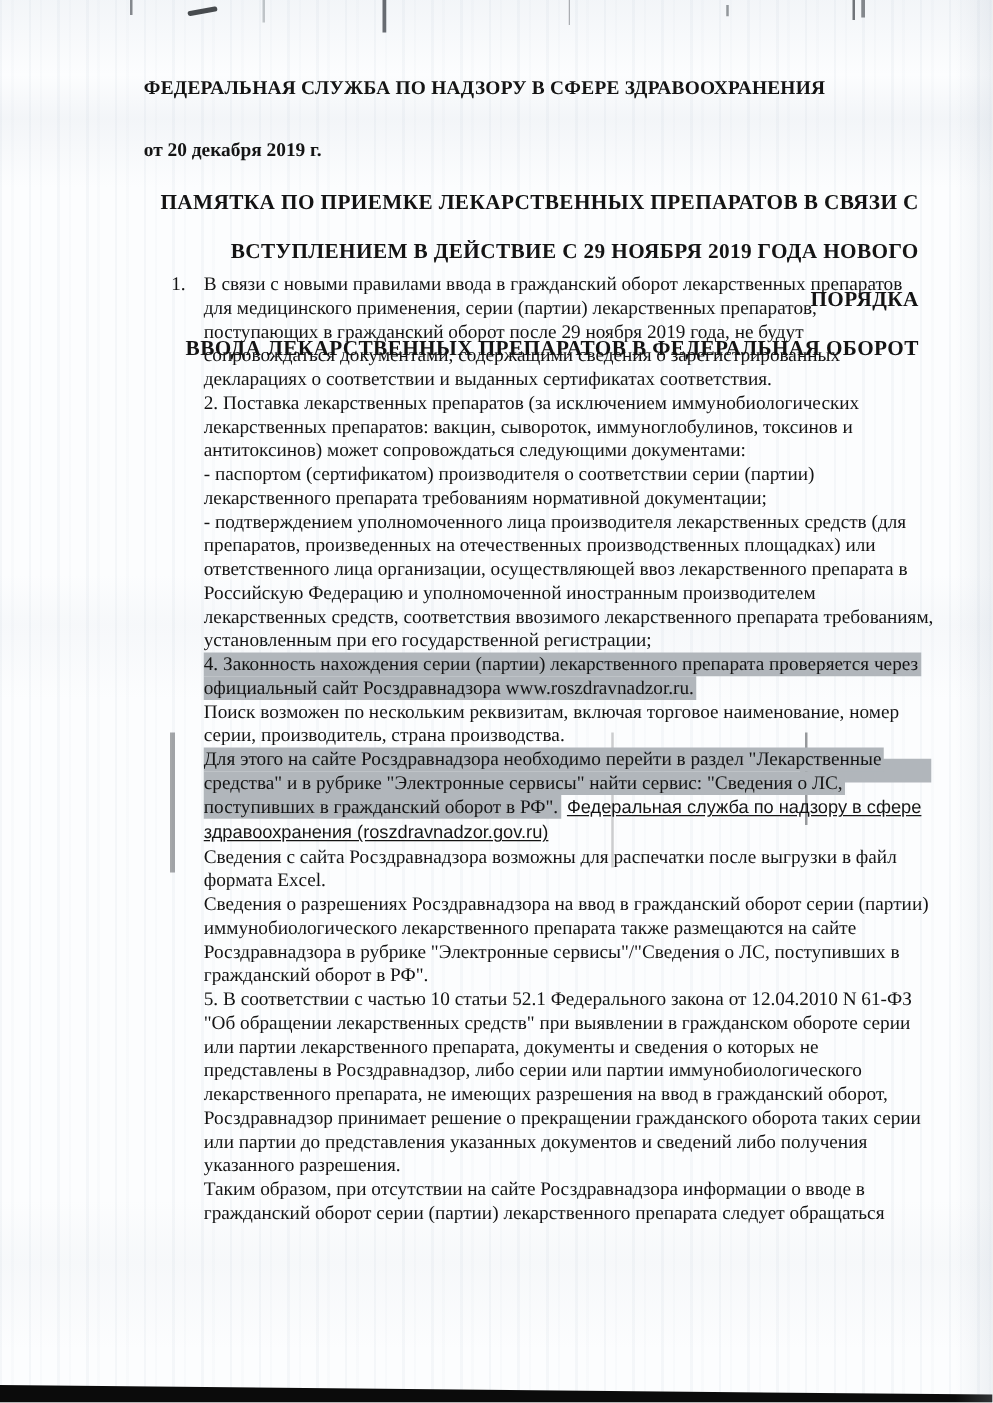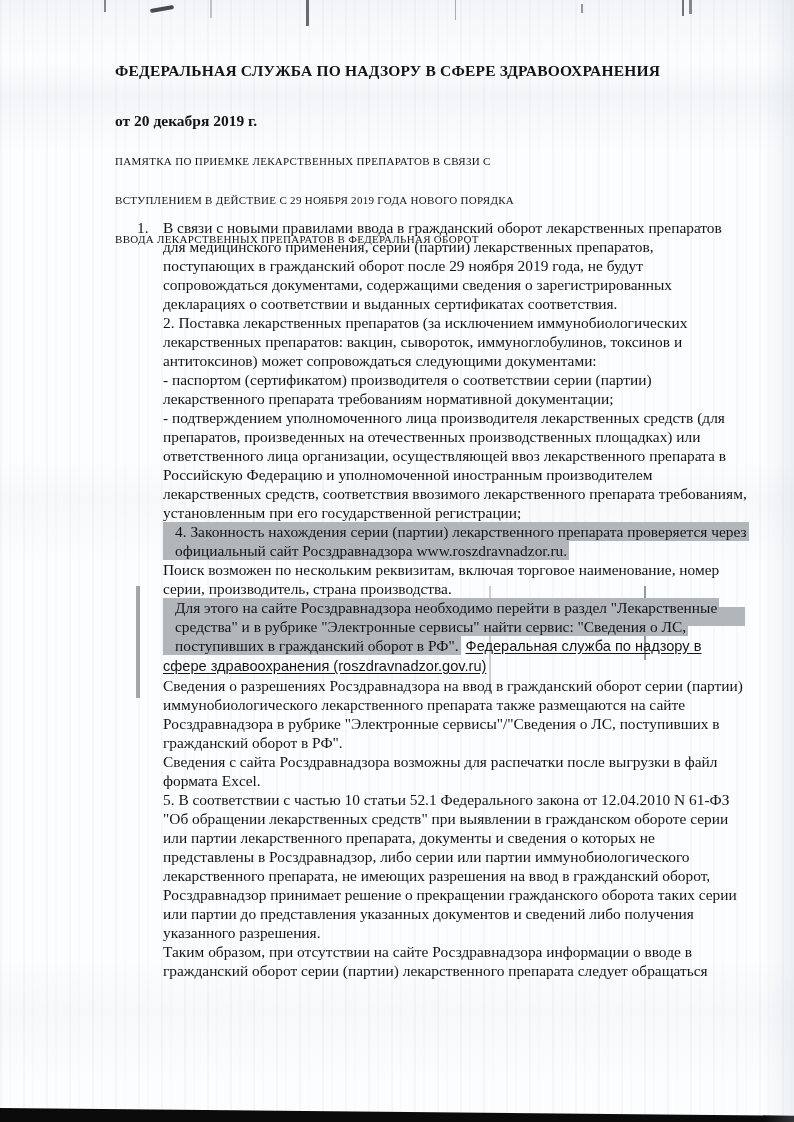--- a/index.html
+++ b/index.html
@@ -27,33 +27,33 @@
   }
   .page::after {
     content:"";
     position:absolute; top:0; right:0; width:30px; height:100%;
     background: linear-gradient(90deg, rgba(255,255,255,0), rgba(185,196,208,0.22));
     pointer-events:none;
   }
   .header { position:absolute; left:115px; top:62px; width:620px; }
   .org-name { font-weight:bold; font-size:15.5px; line-height:18px; letter-spacing:0.2px; }
   .doc-date { font-weight:bold; font-size:15.5px; line-height:18px;margin-top:32px; }
-  .doc-title { font-weight:normal; font-size:11px; line-height:39px; letter-spacing:0.3px; margin-top:12px; }
+  .doc-title { font-weight:bold; font-size:17px; line-height:39px; letter-spacing:0.3px; margin-top:12px;text-align:right; }
   .body-block {
     position:absolute; left:163px; top:218px; width:584px;
     font-size:15.4px; line-height:19px;
   }
   .para { margin:0; }
   .item1 { position:relative; }
   .item1 .num { position:absolute; left:-26px; top:0; }
   .hl {
     background:#b1b6bb;
     box-decoration-break: clone;
     -webkit-box-decoration-break: clone;
-    padding:1px 2px 1px 12px;
+    padding:1px 2px 1px 0;
   }
   .doclink {
     font-family:"Liberation Sans", sans-serif;
     font-size:14.6px;
     color:#141414;
     text-decoration:underline;
     text-underline-offset:2px;
     margin-left:5px;
     cursor:pointer;
   }
@@ -112,21 +112,21 @@
     <div class="para">2. Поставка лекарственных препаратов (за исключением иммунобиологических лекарственных препаратов: вакцин, сывороток, иммуноглобулинов, токсинов и антитоксинов) может сопровождаться следующими документами:</div>
     <div class="para">- паспортом (сертификатом) производителя о соответствии серии (партии) лекарственного препарата требованиям нормативной документации;</div>
     <div class="para">- подтверждением уполномоченного лица производителя лекарственных средств (для препаратов, произведенных на отечественных производственных площадках) или ответственного лица организации, осуществляющей ввоз лекарственного препарата в Российскую Федерацию и уполномоченной иностранным производителем лекарственных средств, соответствия ввозимого лекарственного препарата требованиям, установленным при его государственной регистрации;</div>
     <div class="para">
       <span class="hl">4. Законность нахождения серии (партии) лекарственного препарата проверяется через официальный сайт Росздравнадзора www.roszdravnadzor.ru.</span>
     </div>
     <div class="para">Поиск возможен по нескольким реквизитам, включая торговое наименование, номер серии, производитель, страна производства.</div>
     <div class="para">
       <span class="hl">Для этого на сайте Росздравнадзора необходимо перейти в раздел "Лекарственные средства" и в рубрике "Электронные сервисы" найти сервис: "Сведения о ЛС, поступивших в гражданский оборот в РФ".</span><a class="doclink">Федеральная служба по надзору в сфере здравоохранения (roszdravnadzor.gov.ru)</a>
     </div>
+    <div class="para">Сведения с сайта Росздравнадзора возможны для распечатки после выгрузки в файл формата Excel.</div>
     <div class="para">Сведения о разрешениях Росздравнадзора на ввод в гражданский оборот серии (партии) иммунобиологического лекарственного препарата также размещаются на сайте Росздравнадзора в рубрике "Электронные сервисы"/"Сведения о ЛС, поступивших в гражданский оборот в РФ".</div>
-    <div class="para">Сведения с сайта Росздравнадзора возможны для распечатки после выгрузки в файл формата Excel.</div>
     <div class="para">5. В соответствии с частью 10 статьи 52.1 Федерального закона от 12.04.2010 N 61-ФЗ "Об обращении лекарственных средств" при выявлении в гражданском обороте серии или партии лекарственного препарата, документы и сведения о которых не представлены в Росздравнадзор, либо серии или партии иммунобиологического лекарственного препарата, не имеющих разрешения на ввод в гражданский оборот, Росздравнадзор принимает решение о прекращении гражданского оборота таких серии или партии до представления указанных документов и сведений либо получения указанного разрешения.</div>
     <div class="para">Таким образом, при отсутствии на сайте Росздравнадзора информации о вводе в гражданский оборот серии (партии) лекарственного препарата следует обращаться</div>
   </div>
 
   <div class="scan-band"></div>
 
 </div>
 
 </body></html>

